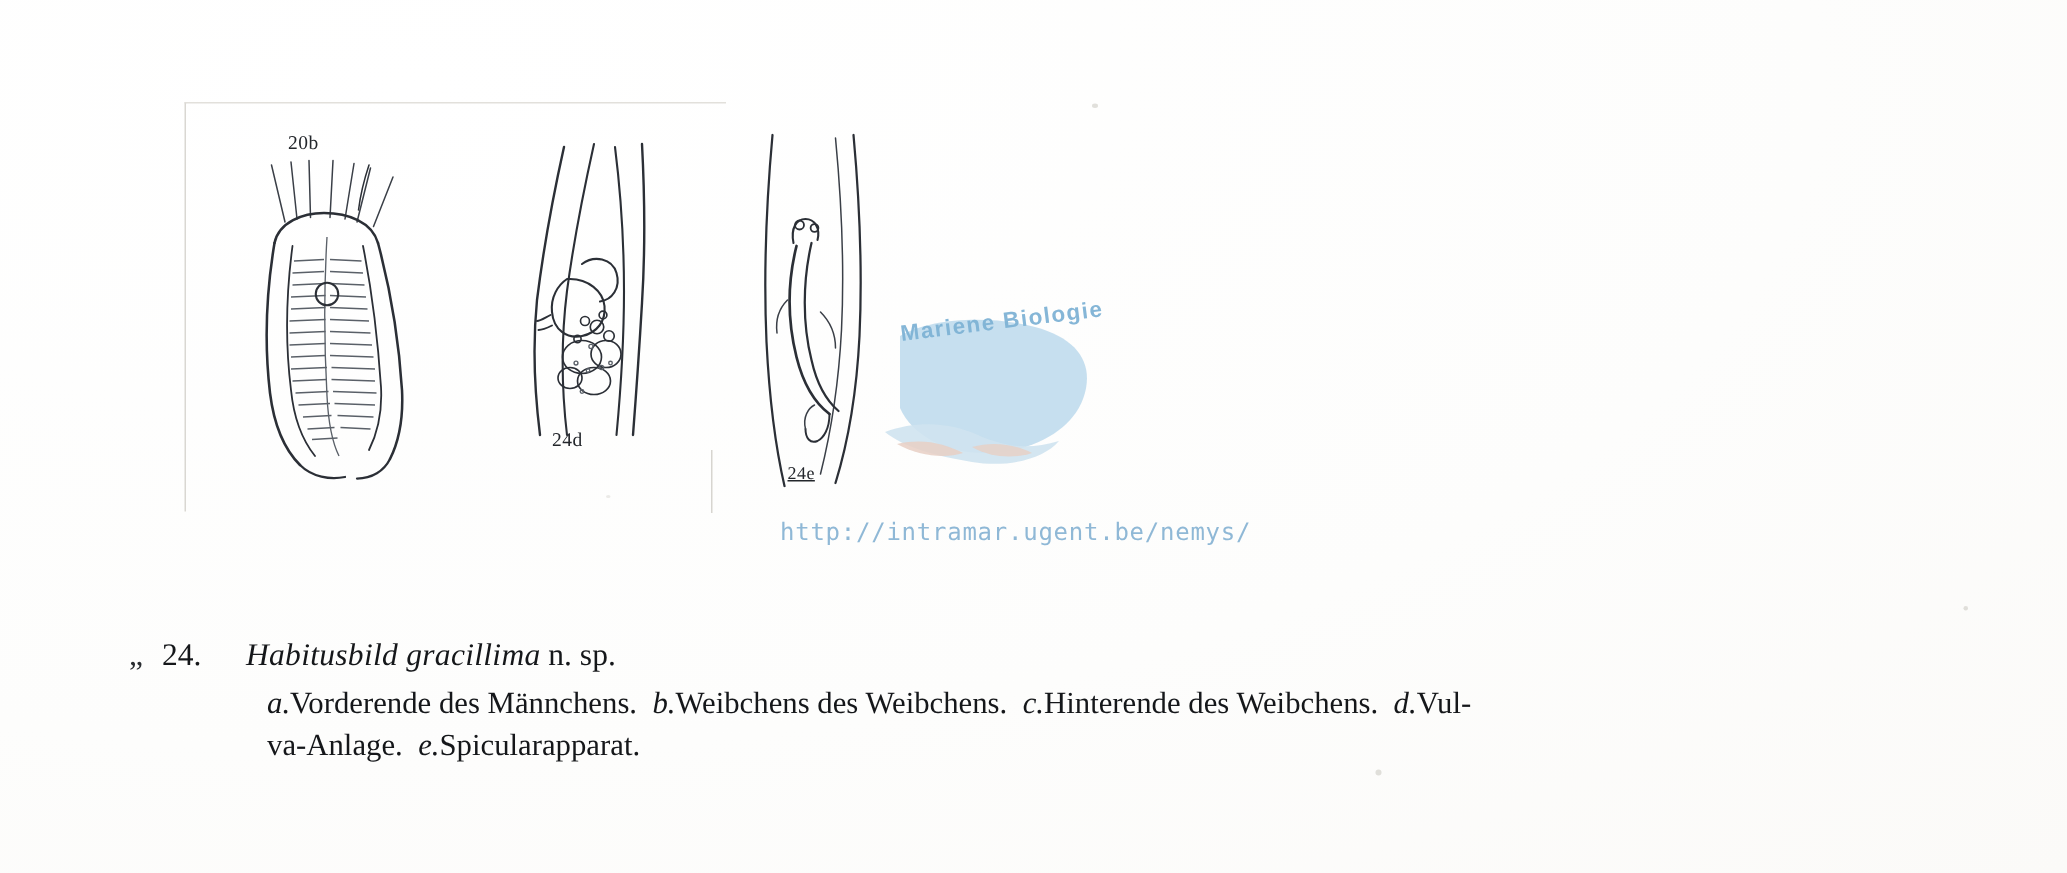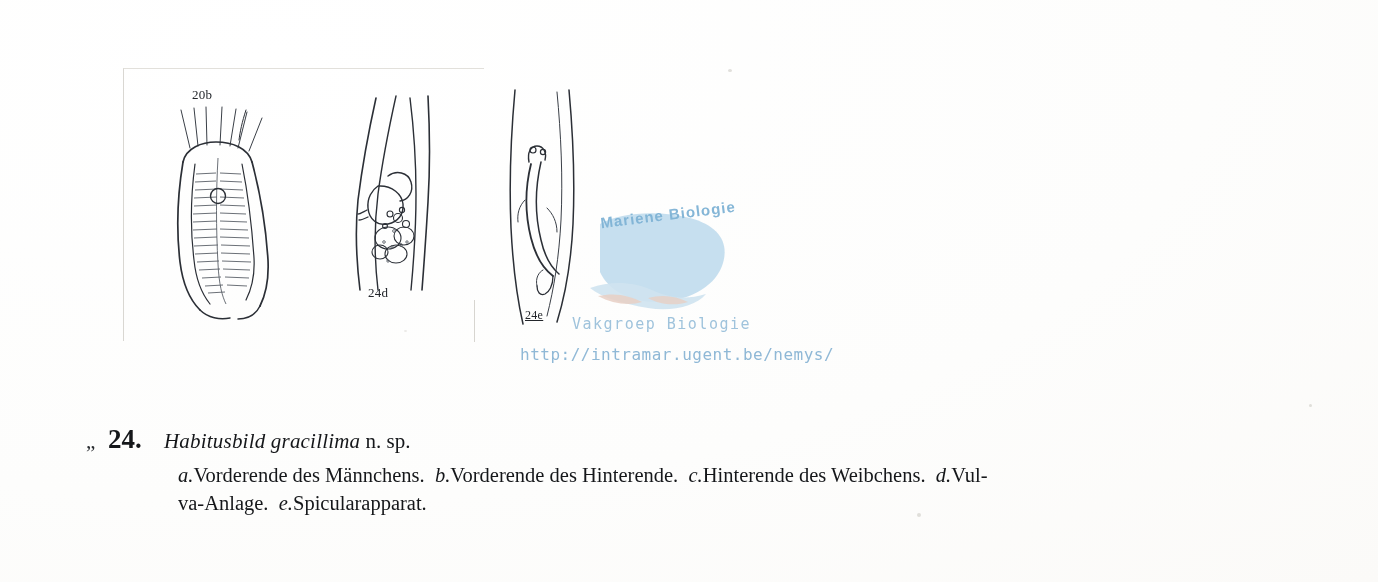--- a/index.html
+++ b/index.html
@@ -129,22 +129,21 @@
     color: #15171a;
   }
   .cap-quote {
     display: inline-block;
     width: 22px;
     color: #2a2d31;
   }
   .cap-num {
     display: inline-block;
     width: 56px;
-    font-size: 27px;
-    font-weight: bold;
+    font-size: 21px;
   }
   .cap-species {
     font-style: italic;
     font-size: 21px;
     letter-spacing: .2px;
   }
   .cap-nsp { font-size: 21px; margin-top: 16px; }
 
   .cap-line2 {
     margin-top: 6px;
@@ -313,31 +312,30 @@
   </div>
 
   <div class="watermark">
     <svg class="wm-logo" viewBox="0 0 170 110">
       <path d="M10,14 C30,2 70,0 100,8 C130,16 140,34 132,56 C124,78 96,92 66,92 C40,92 18,80 10,62 Z" fill="#bcd9ec" opacity="0.85"></path>
       <path d="M0,78 C22,70 44,72 62,80 C80,88 96,90 116,84 C106,96 82,102 58,98 C34,94 12,88 0,78 Z" fill="#cfe3ef" opacity="0.9"></path>
       <path d="M8,86 C26,82 40,86 52,92 C40,96 22,94 8,86 Z" fill="#e7cfc4" opacity="0.85"></path>
       <path d="M58,88 C72,84 86,86 98,92 C86,96 70,95 58,88 Z" fill="#e7cfc4" opacity="0.8"></path>
     </svg>
     <div class="wm-title">Mariene Biologie</div>
-    <div class="wm-sub">Vakgroep Biologie</div>
     <div class="wm-url">http://intramar.ugent.be/nemys/</div>
   </div>
 
   <div class="caption">
     <div class="cap-line1">
       <span class="cap-quote">„</span><span class="cap-num">24.</span><span class="cap-species">Habitusbild gracillima</span><span>&nbsp;</span><span class="cap-nsp">n. sp.</span>
     </div>
     <div class="cap-line2">
       <span class="it">a.</span><span>Vorderende des Männchens.</span>
-      <span>&nbsp;</span><span class="it">b.</span><span>Vorderende des Hinterende.</span>
+      <span>&nbsp;</span><span class="it">b.</span><span>Weibchens des Weibchens.</span>
       <span>&nbsp;</span><span class="it">c.</span><span>Hinterende des Weibchens.</span>
       <span>&nbsp;</span><span class="it">d.</span><span>Vul-</span><br>
       <span>va-Anlage.</span>
       <span>&nbsp;</span><span class="it">e.</span><span>Spicularapparat.</span>
     </div>
   </div>
 
 </div>
 
 </body></html>

